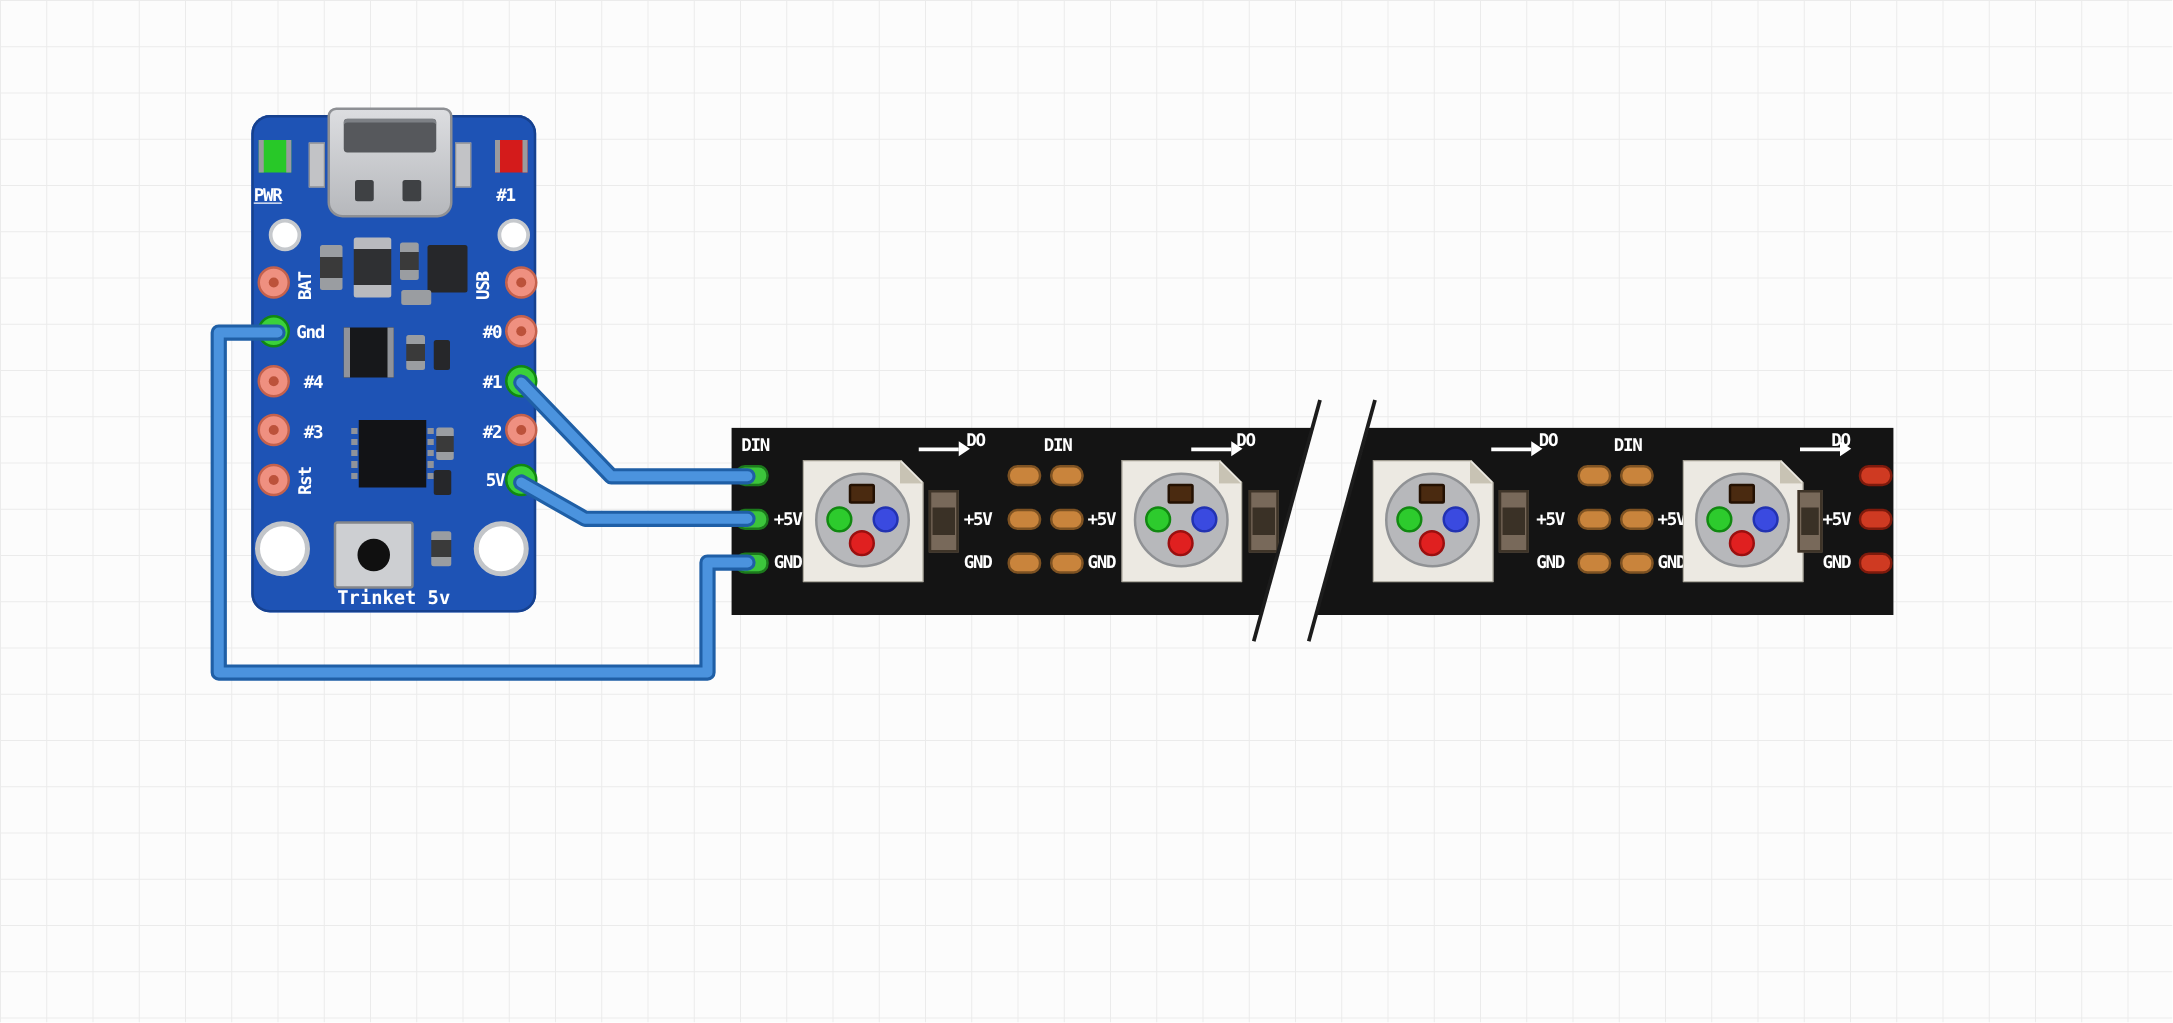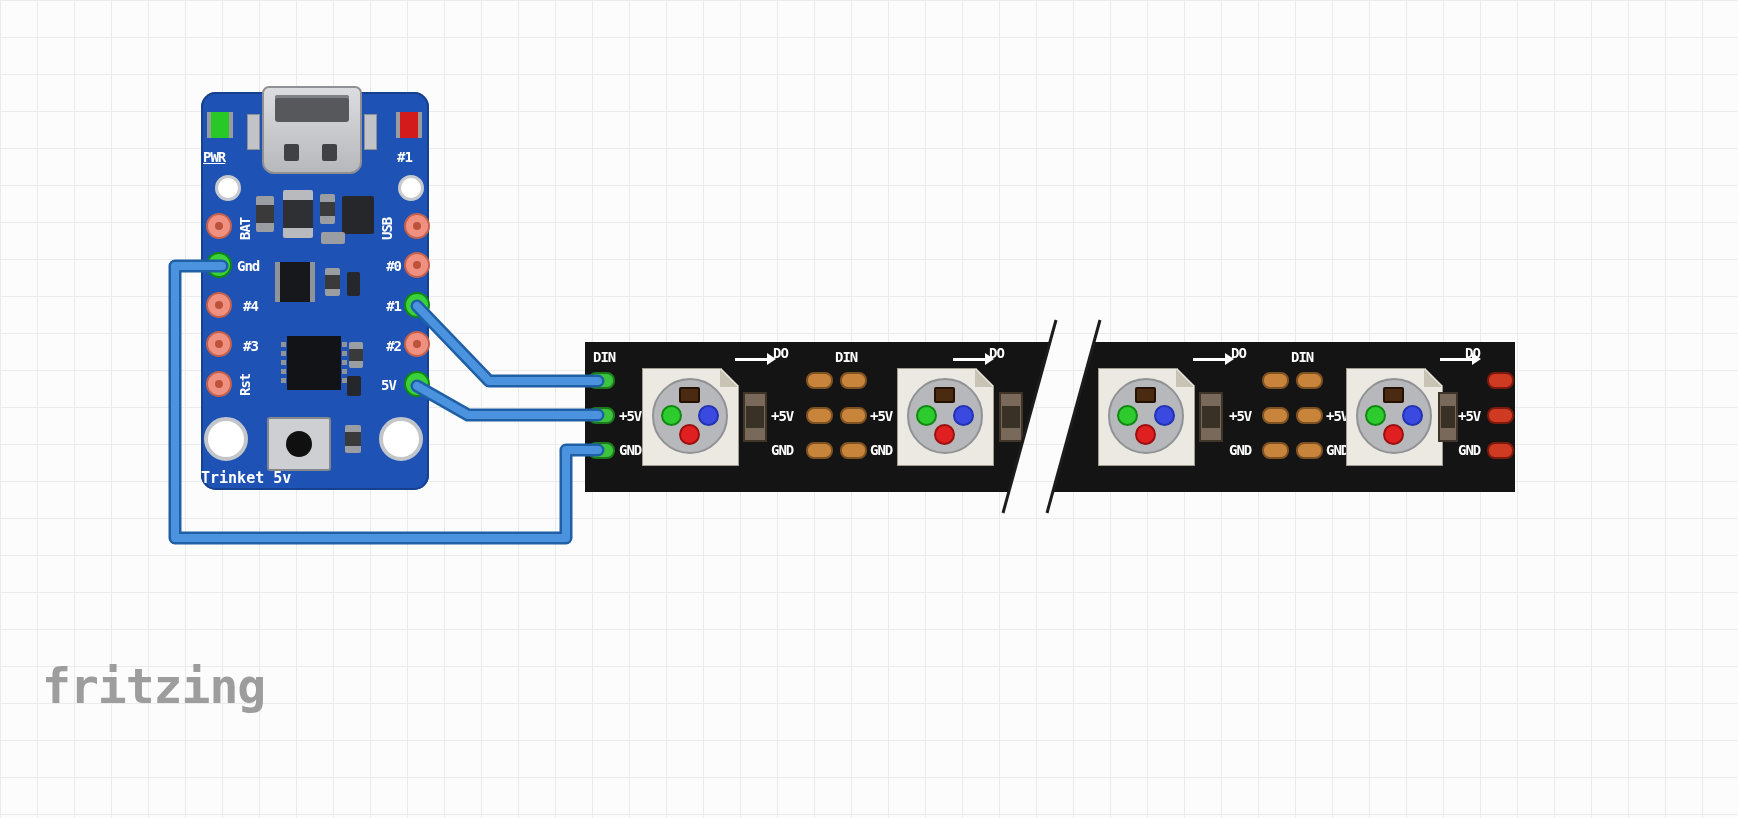--- a/index.html
+++ b/index.html
@@ -40,21 +40,21 @@
   .smd{position:absolute;border-radius:2px;}
   .smd.band-v{background:linear-gradient(#9a9da1 26%, #3a3a3a 26% 74%, #9a9da1 74%);}
   .smd.metal-v{background:linear-gradient(#b9babe 20%, #2f3033 20% 80%, #b9babe 80%);}
   .smd.dark{background:#26272a;}
   .smd.gray{background:#9a9da1;}
   .icblk{position:absolute;background:#17181b;border-left:5px solid #90939a;border-right:5px solid #90939a;box-sizing:border-box;}
   .mcu{position:absolute;left:86px;top:244px;width:54px;height:54px;background:#121316;}
   .mcu-legs{position:absolute;width:5px;height:44px;background-image:repeating-linear-gradient(#90939a 0 5px, transparent 5px 9px);}
   .tbutton{position:absolute;left:66px;top:325px;width:64px;height:54px;background:#cdcfd2;border:2px solid #84878b;box-sizing:border-box;border-radius:3px;}
   .tbutton::after{content:"";position:absolute;left:17px;top:12px;width:26px;height:26px;border-radius:50%;background:#101010;}
-  .board-label{position:absolute;left:0;right:0;top:377px;text-align:left;font:bold 15px "DejaVu Sans Mono",monospace;color:#fff;}
+  .board-label{position:absolute;left:0;right:0;top:377px;text-align:center;font:bold 15px "DejaVu Sans Mono",monospace;color:#fff;}
 
   
   .seg{position:absolute;top:342px;height:150px;background:#141414;z-index:1;}
   .slabel{position:absolute;font:bold 14px "DejaVu Sans Mono",monospace;color:#fff;letter-spacing:-1px;white-space:nowrap;}
   .pcol{position:absolute;top:30px;height:87px;display:flex;flex-direction:column;justify-content:space-between;}
   .pad{width:27px;height:17px;border-radius:8px;box-sizing:border-box;}
   .copper .pad{background:#c9843c;border:2px solid #7e5222;}
   .greenp .pad{background:#3cc53c;border:2px solid #1c7a1c;}
   .redp .pad{background:#cf3a22;border:2px solid #7e1a0c;}
   .ledmod{position:absolute;top:26px;width:97px;height:98px;background:#ece9e2;border:1px solid #a09c90;box-sizing:border-box;
@@ -119,21 +119,21 @@
     <span class="plabel vlabel" style="left:36px;top:114px;">BAT</span>
     <span class="plabel" style="left:36px;top:166px;">Gnd</span>
     <span class="plabel" style="left:42px;top:206px;">#4</span>
     <span class="plabel" style="left:42px;top:246px;">#3</span>
     <span class="plabel vlabel" style="left:36px;top:270px;">Rst</span>
 
     <span class="plabel vlabel" style="left:178px;top:114px;">USB</span>
     <span class="plabel" style="left:170px;top:166px;width:30px;text-align:right;">#0</span>
     <span class="plabel" style="left:170px;top:206px;width:30px;text-align:right;">#1</span>
     <span class="plabel" style="left:170px;top:246px;width:30px;text-align:right;">#2</span>
-    <span class="plabel" style="left:180px;top:285px;width:30px;text-align:left;">5V</span>
+    <span class="plabel" style="left:180px;top:285px;width:30px;text-align:center;">5V</span>
 
     <div class="smd band-v" style="left:55px;top:104px;width:18px;height:36px;"></div>
     <div class="smd metal-v" style="left:82px;top:98px;width:30px;height:48px;"></div>
     <div class="smd band-v" style="left:119px;top:102px;width:15px;height:30px;"></div>
     <div class="smd dark" style="left:141px;top:104px;width:32px;height:38px;"></div>
     <div class="smd gray" style="left:120px;top:140px;width:24px;height:12px;"></div>
     <div class="icblk" style="left:74px;top:170px;width:40px;height:40px;"></div>
     <div class="smd band-v" style="left:124px;top:176px;width:15px;height:28px;"></div>
     <div class="smd dark" style="left:146px;top:180px;width:13px;height:24px;"></div>
     <div class="mcu"></div>
@@ -272,14 +272,13 @@
     <g>
       <polyline class="wire-outer" points="417,386 468,415 598,415"></polyline>
       <polyline class="wire-inner" points="417,386 468,415 598,415"></polyline>
     </g>
     <g>
       <line class="cutline" x1="1056" y1="320" x2="1003" y2="513"></line>
       <line class="cutline" x1="1100" y1="320" x2="1047" y2="513"></line>
     </g>
   </svg>
 
-  <div class="logo">fritzing</div>
 </div>
 
 </body></html>

